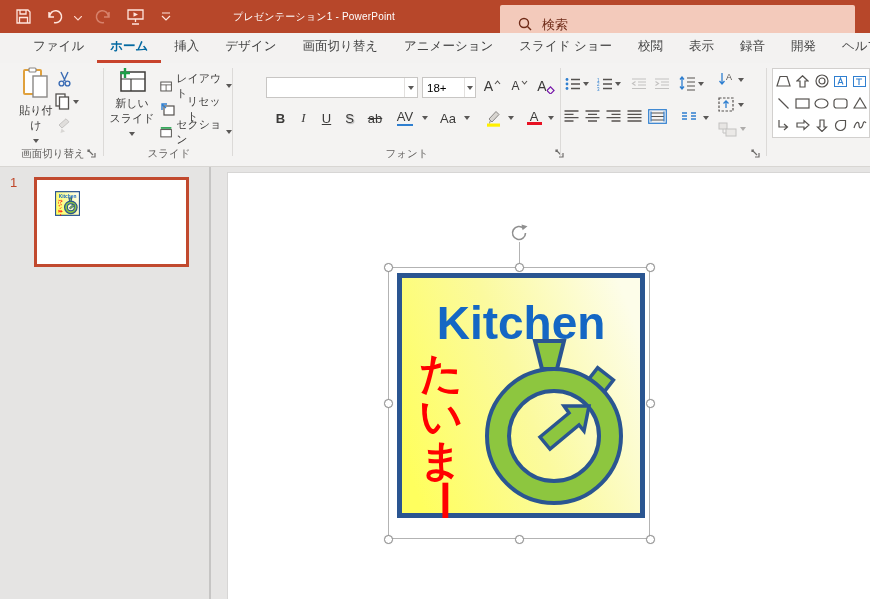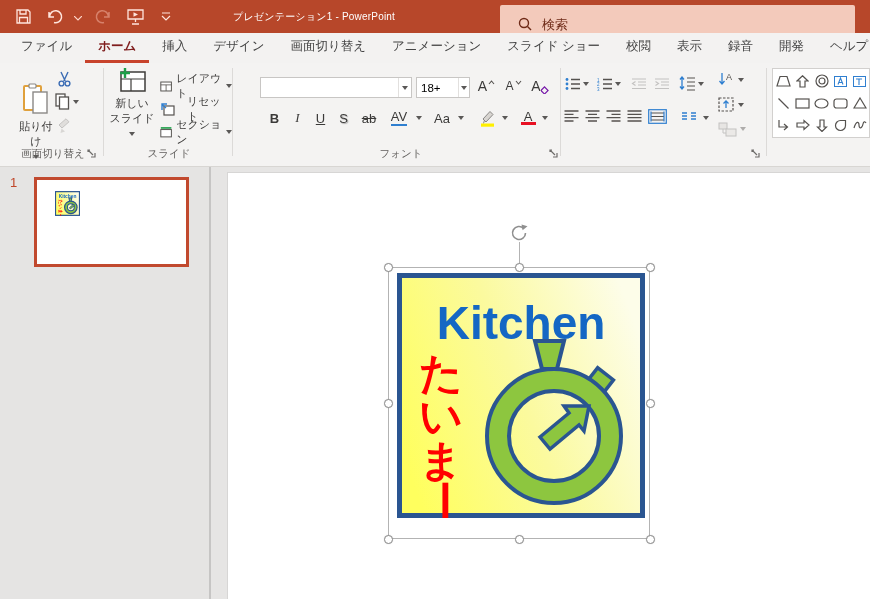--- a/index.html
+++ b/index.html
@@ -11,23 +11,23 @@
   .titlebar { position:absolute; left:0; top:0; width:870px; height:33px; background:#b7472a; }
   .qat { position:absolute; left:12px; top:0; height:33px; display:flex; align-items:center; gap:9px; }
   .qbtn { width:22px; height:22px; display:flex; align-items:center; justify-content:center; }
   .qbtn svg { display:block; }
   .qchev { width:10px; }
   .disabled { opacity:.45; }
   .doc-title { position:absolute; left:233px; top:0; height:33px; display:flex; align-items:center; color:#fff; font-size:10px; letter-spacing:.2px; }
   .searchbox { position:absolute; left:500px; top:5px; width:355px; height:40px; background:#f3cabb; border-radius:2px; display:flex; align-items:center; gap:10px; padding-left:18px; color:#6e2a17; font-size:13px; }
 
   
-  .tabrow { position:absolute; left:0; top:33px; width:870px; height:30px; background:#f3f2f1; display:flex; align-items:stretch; padding-left:8px; }
+  .tabrow { position:absolute; left:0; top:33px; width:870px; height:30px; background:#f3f2f1; display:flex; align-items:stretch; padding-left:20px; }
   .tab { display:flex; align-items:center; padding:0 13px; font-size:12.5px; color:#444; border-bottom:3px solid transparent; white-space:nowrap; }
-  .tab.active { color:#7f1d1d; border-bottom:3px solid #c8432c; font-weight:bold; }
+  .tab.active { color:#0369a1; border-bottom:3px solid #c8432c; font-weight:bold; }
 
   
   .ribbon { position:absolute; left:0; top:63px; width:870px; height:104px; background:#f4f3f2; border-bottom:1px solid #d8d6d3; }
   .gsep { position:absolute; top:5px; height:88px; width:1px; background:#dcdad8; }
   .group { position:absolute; top:0; height:103px; }
   .grouplabel { position:absolute; bottom:5px; left:0; right:0; text-align:center; font-size:10.5px; color:#605e5c; }
   .launcher { position:absolute; bottom:6px; right:4px; width:11px; height:11px; }
   .smallbtn { display:flex; align-items:center; gap:3px; font-size:11px; color:#3b3a39; }
   .chev { width:0; height:0; border-left:3.5px solid transparent; border-right:3.5px solid transparent; border-top:4px solid #5a5857; display:inline-block; }
   .i16 { width:17px; height:17px; display:flex; align-items:center; justify-content:center; }
@@ -117,21 +117,21 @@
     <span class="tab">表示</span>
     <span class="tab">録音</span>
     <span class="tab">開発</span>
     <span class="tab">ヘルプ</span>
 
   </div>
 
   <div class="ribbon">
 
     <div class="group" style="left:4px;width:98px;">
-      <div class="bigbtn" style="left:10px;top:20px;width:44px;">
+      <div class="bigbtn" style="left:10px;top:4px;width:44px;">
         <svg width="28" height="32" viewBox="0 0 28 32">
             <rect x="2" y="3" width="17" height="24" rx="1" fill="#fff" stroke="#e0a13d" stroke-width="2"></rect>
             <rect x="7" y="1" width="7" height="4" rx="1" fill="#fff" stroke="#8a8886" stroke-width="1.2"></rect>
             <rect x="11" y="9" width="14" height="21" fill="#fff" stroke="#8a8886" stroke-width="1.4"></rect>
           </svg>
         <div style="margin-top:2px;">貼り付け</div>
         <span class="chev" style="margin-top:2px;"></span>
       </div>
       <div class="i16" style="position:absolute;left:52px;top:7px;">
         <svg width="15" height="16" viewBox="0 0 15 16">
@@ -192,21 +192,21 @@
             <rect x="1" y="4" width="13" height="9" fill="#fff" stroke="#55524f" stroke-width="1.2"></rect>
             <path d="M1 2 h13" stroke="#1e9e48" stroke-width="2"></path>
           </svg>
         <span>セクション</span>
           <span class="chev"></span>
       </div>
       <div class="grouplabel">スライド</div>
     </div>
     <div class="gsep" style="left:232px;"></div>
 
-    <div class="group" style="left:238px;width:326px;">
+    <div class="group" style="left:244px;width:326px;">
       <div class="combobox" style="left:22px;top:14px;width:152px;">
         <input type="text" value="" style="">
         <span class="combochev">
             <span class="chev"></span>
           </span>
       </div>
       <div class="combobox" style="left:178px;top:14px;width:54px;">
         <input type="text" value="18+" style="">
         <span class="combochev">
             <span class="chev"></span>

